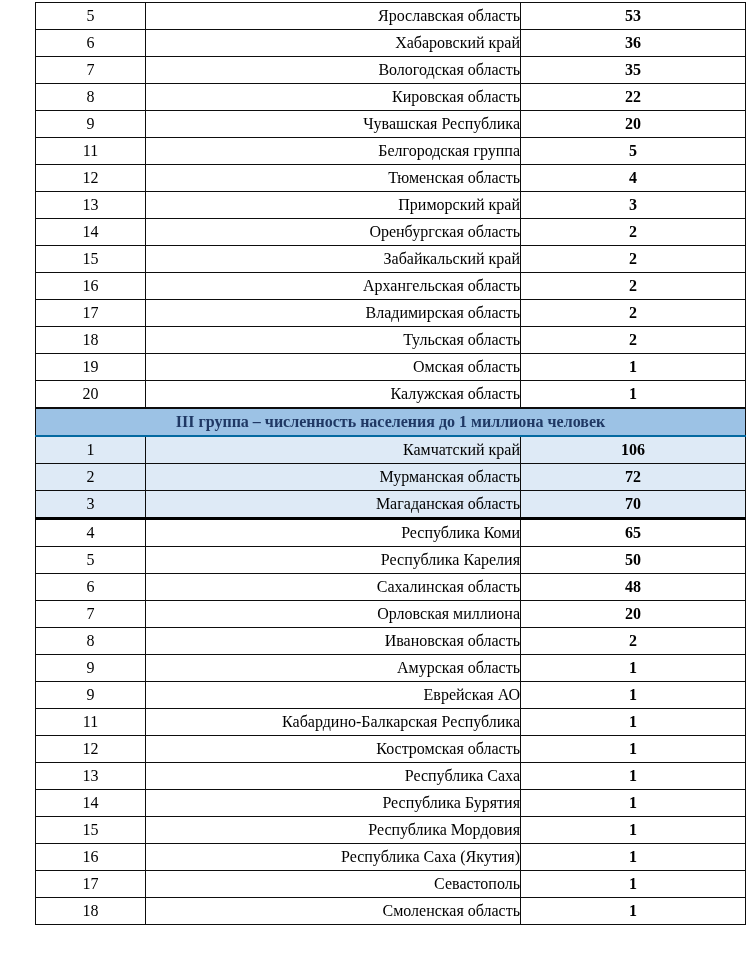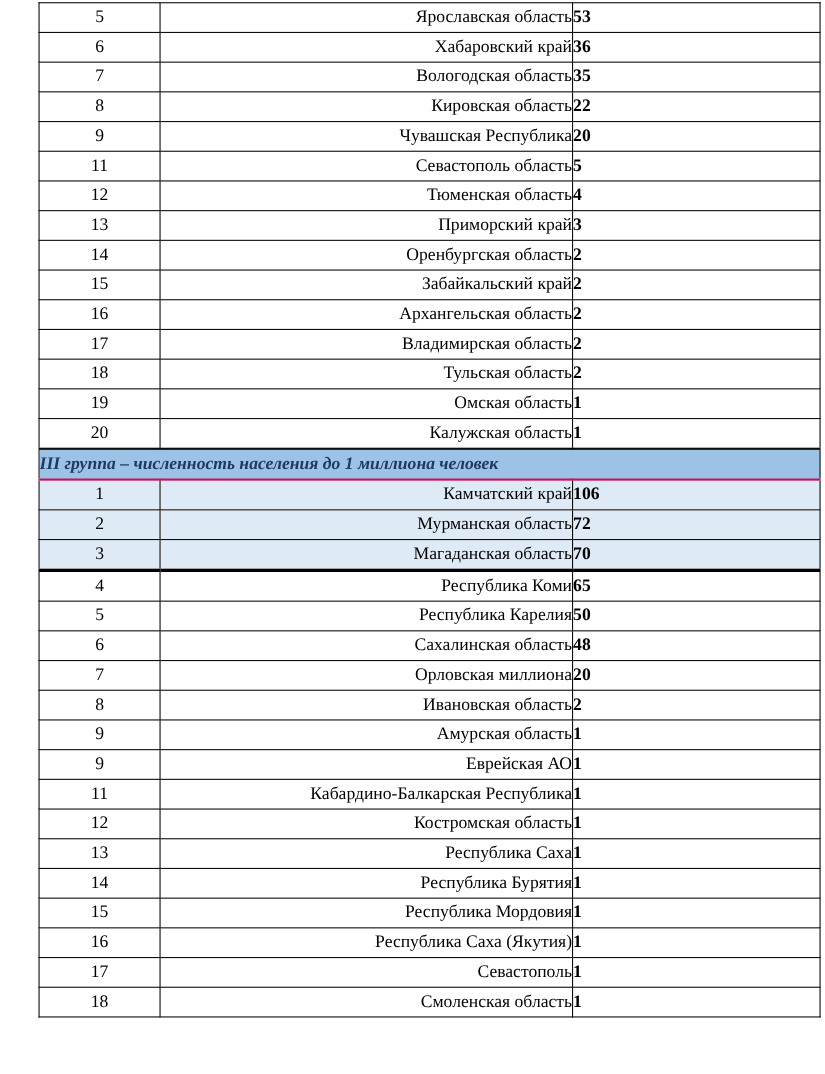--- a/index.html
+++ b/index.html
@@ -38,31 +38,30 @@
     vertical-align: middle;
   }
   td.rank {
     text-align: center;
   }
   td.region {
     text-align: right;
     padding-left: 9px;
   }
   td.value {
-    text-align: left;
+    text-align: center;
     font-weight: bold;
   }
   tr.group-header td {
     background: var(--group-bg, #9CC2E5);
     color: var(--group-fg, #1F3864);
     font-weight: bold;
-    text-align: left;
+    text-align: center;
     border-top: 2px solid #0d0d0d;
-    border-bottom: 2px solid #be185d;
-    font-style: italic;
+    border-bottom: 2px solid #0369a1;
   }
   tr.highlight td {
     background: var(--hl-bg, #DEEAF6);
   }
   tr.thick-bottom td {
     border-bottom: 3px solid #000000;
   }
 </style>
 </head>
 <body>
@@ -95,21 +94,21 @@
           <td class="region">Кировская область</td>
           <td class="value">22</td>
         </tr>
         <tr class="">
           <td class="rank">9</td>
           <td class="region">Чувашская Республика</td>
           <td class="value">20</td>
         </tr>
         <tr class="">
           <td class="rank">11</td>
-          <td class="region">Севастополь область</td>
+          <td class="region">Белгородская группа</td>
           <td class="value">5</td>
         </tr>
         <tr class="">
           <td class="rank">12</td>
           <td class="region">Тюменская область</td>
           <td class="value">4</td>
         </tr>
         <tr class="">
           <td class="rank">13</td>
           <td class="region">Приморский край</td>

